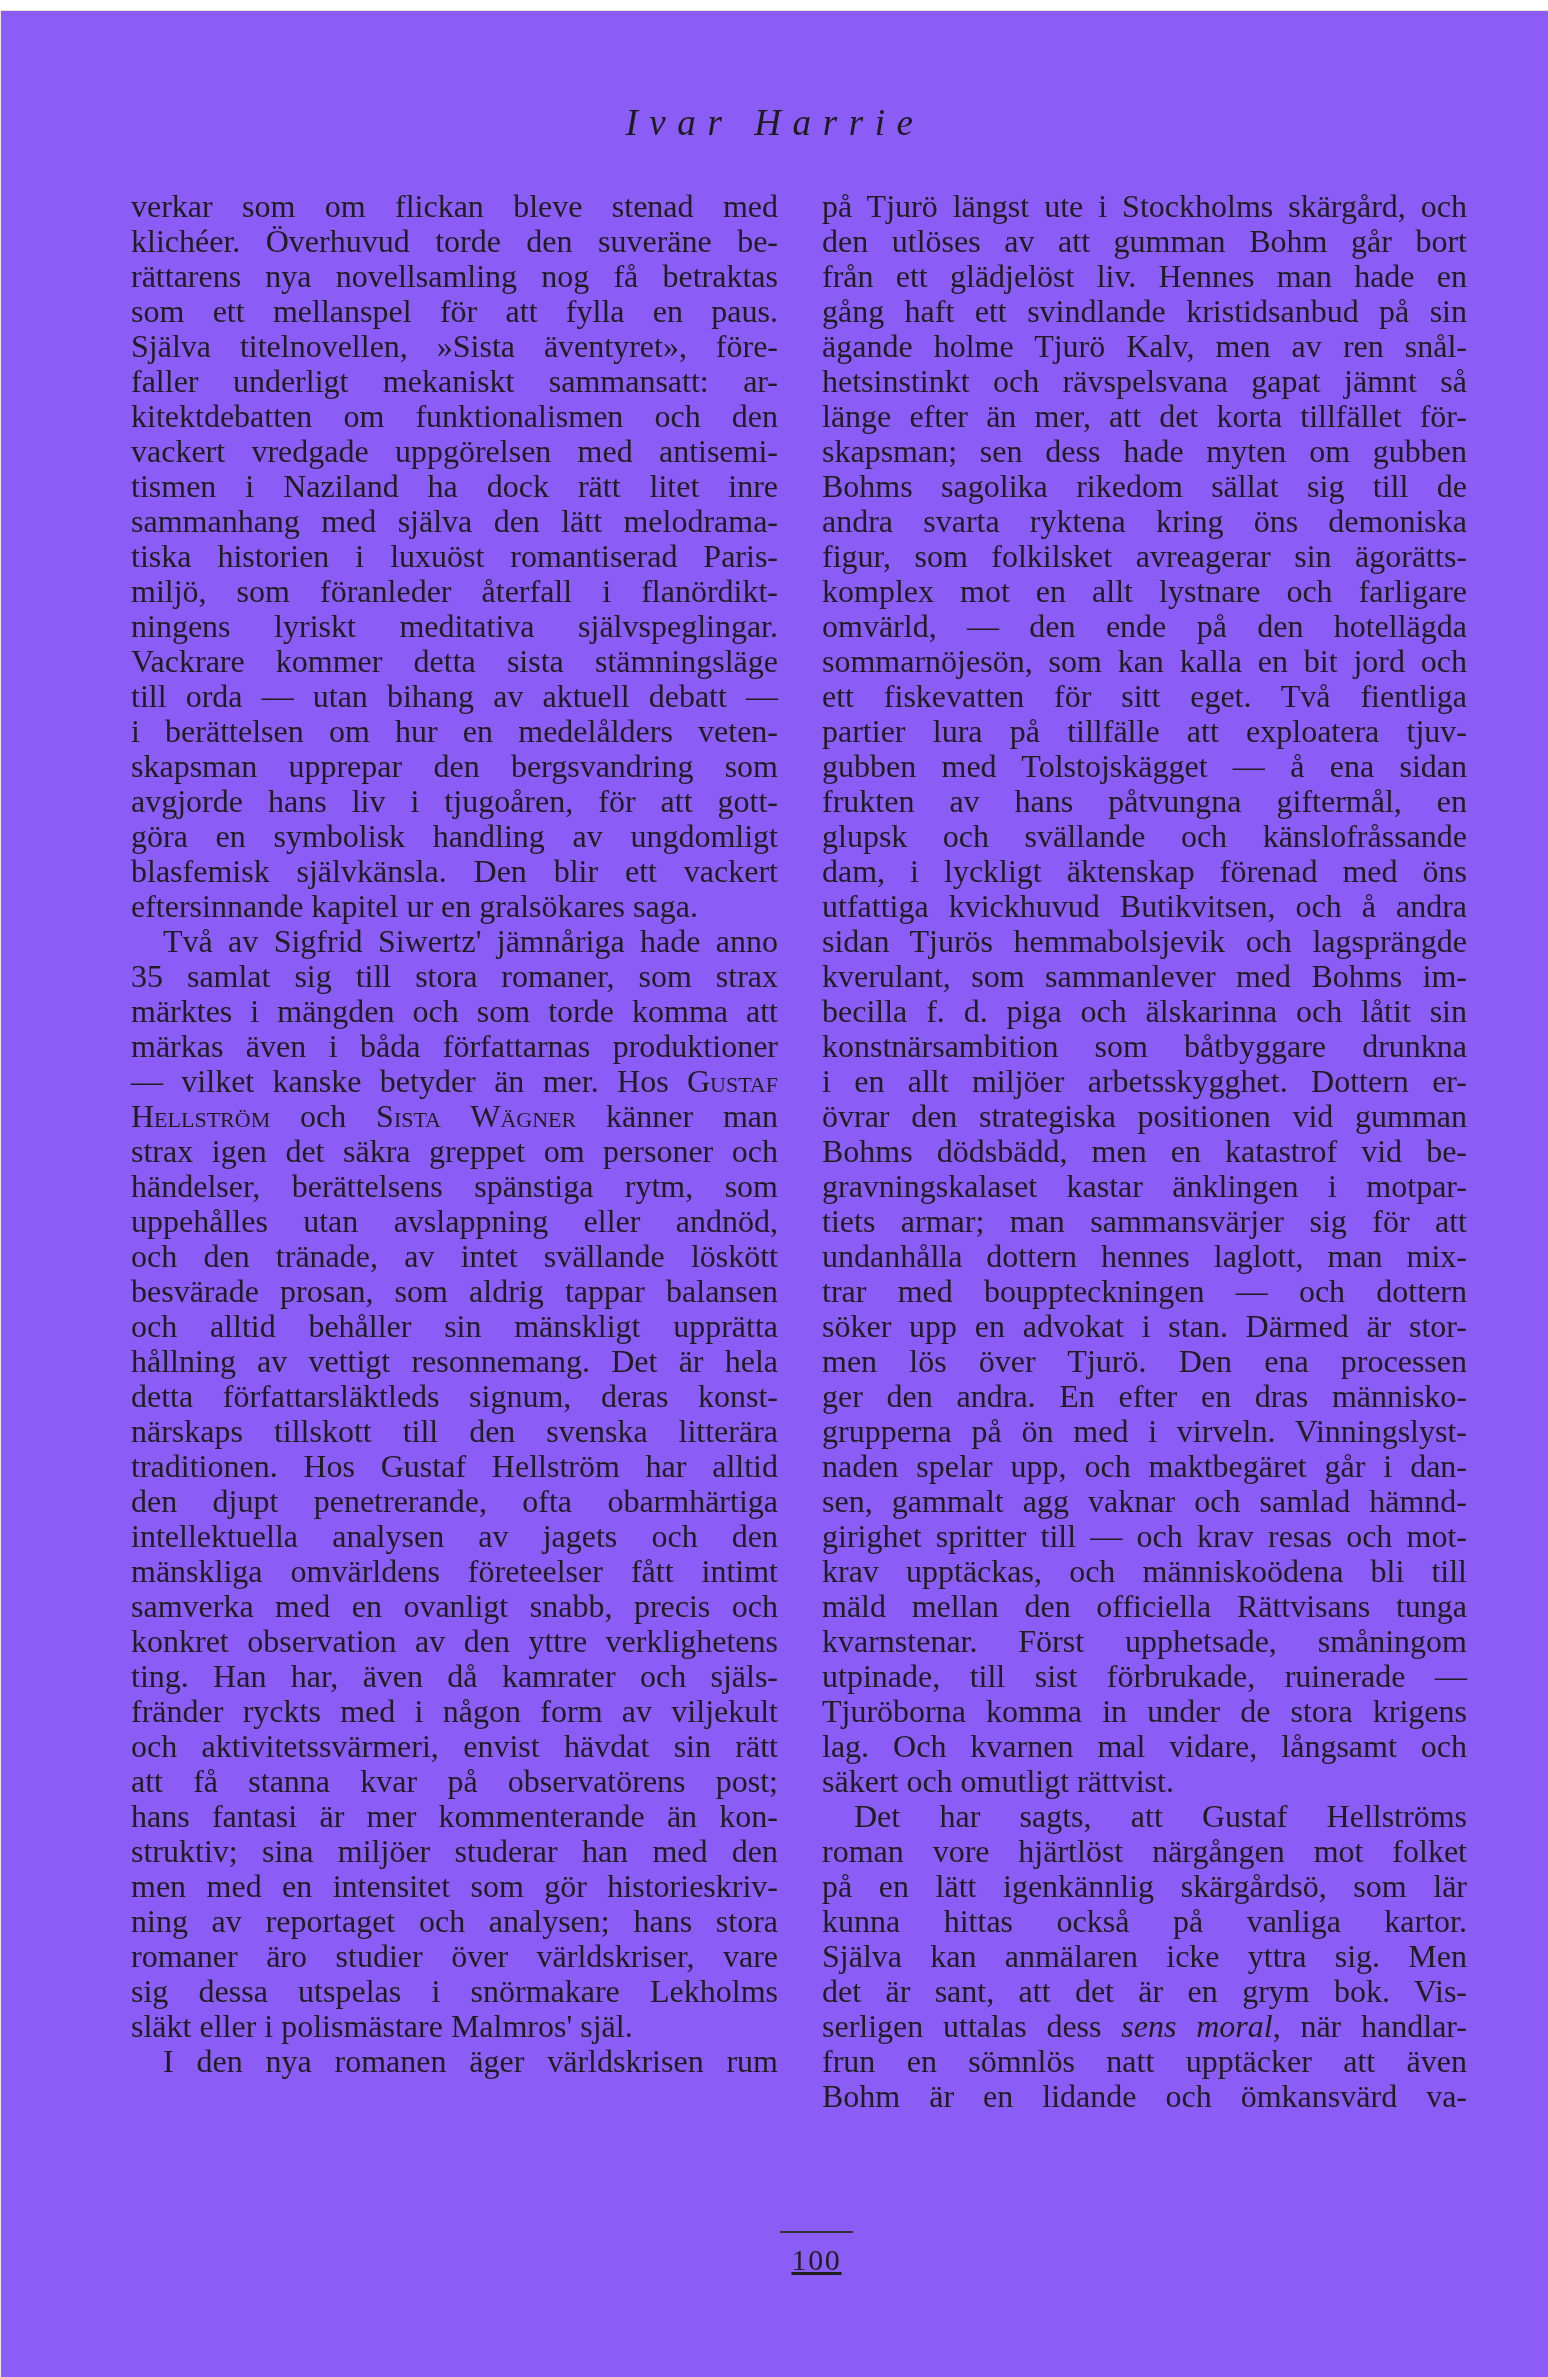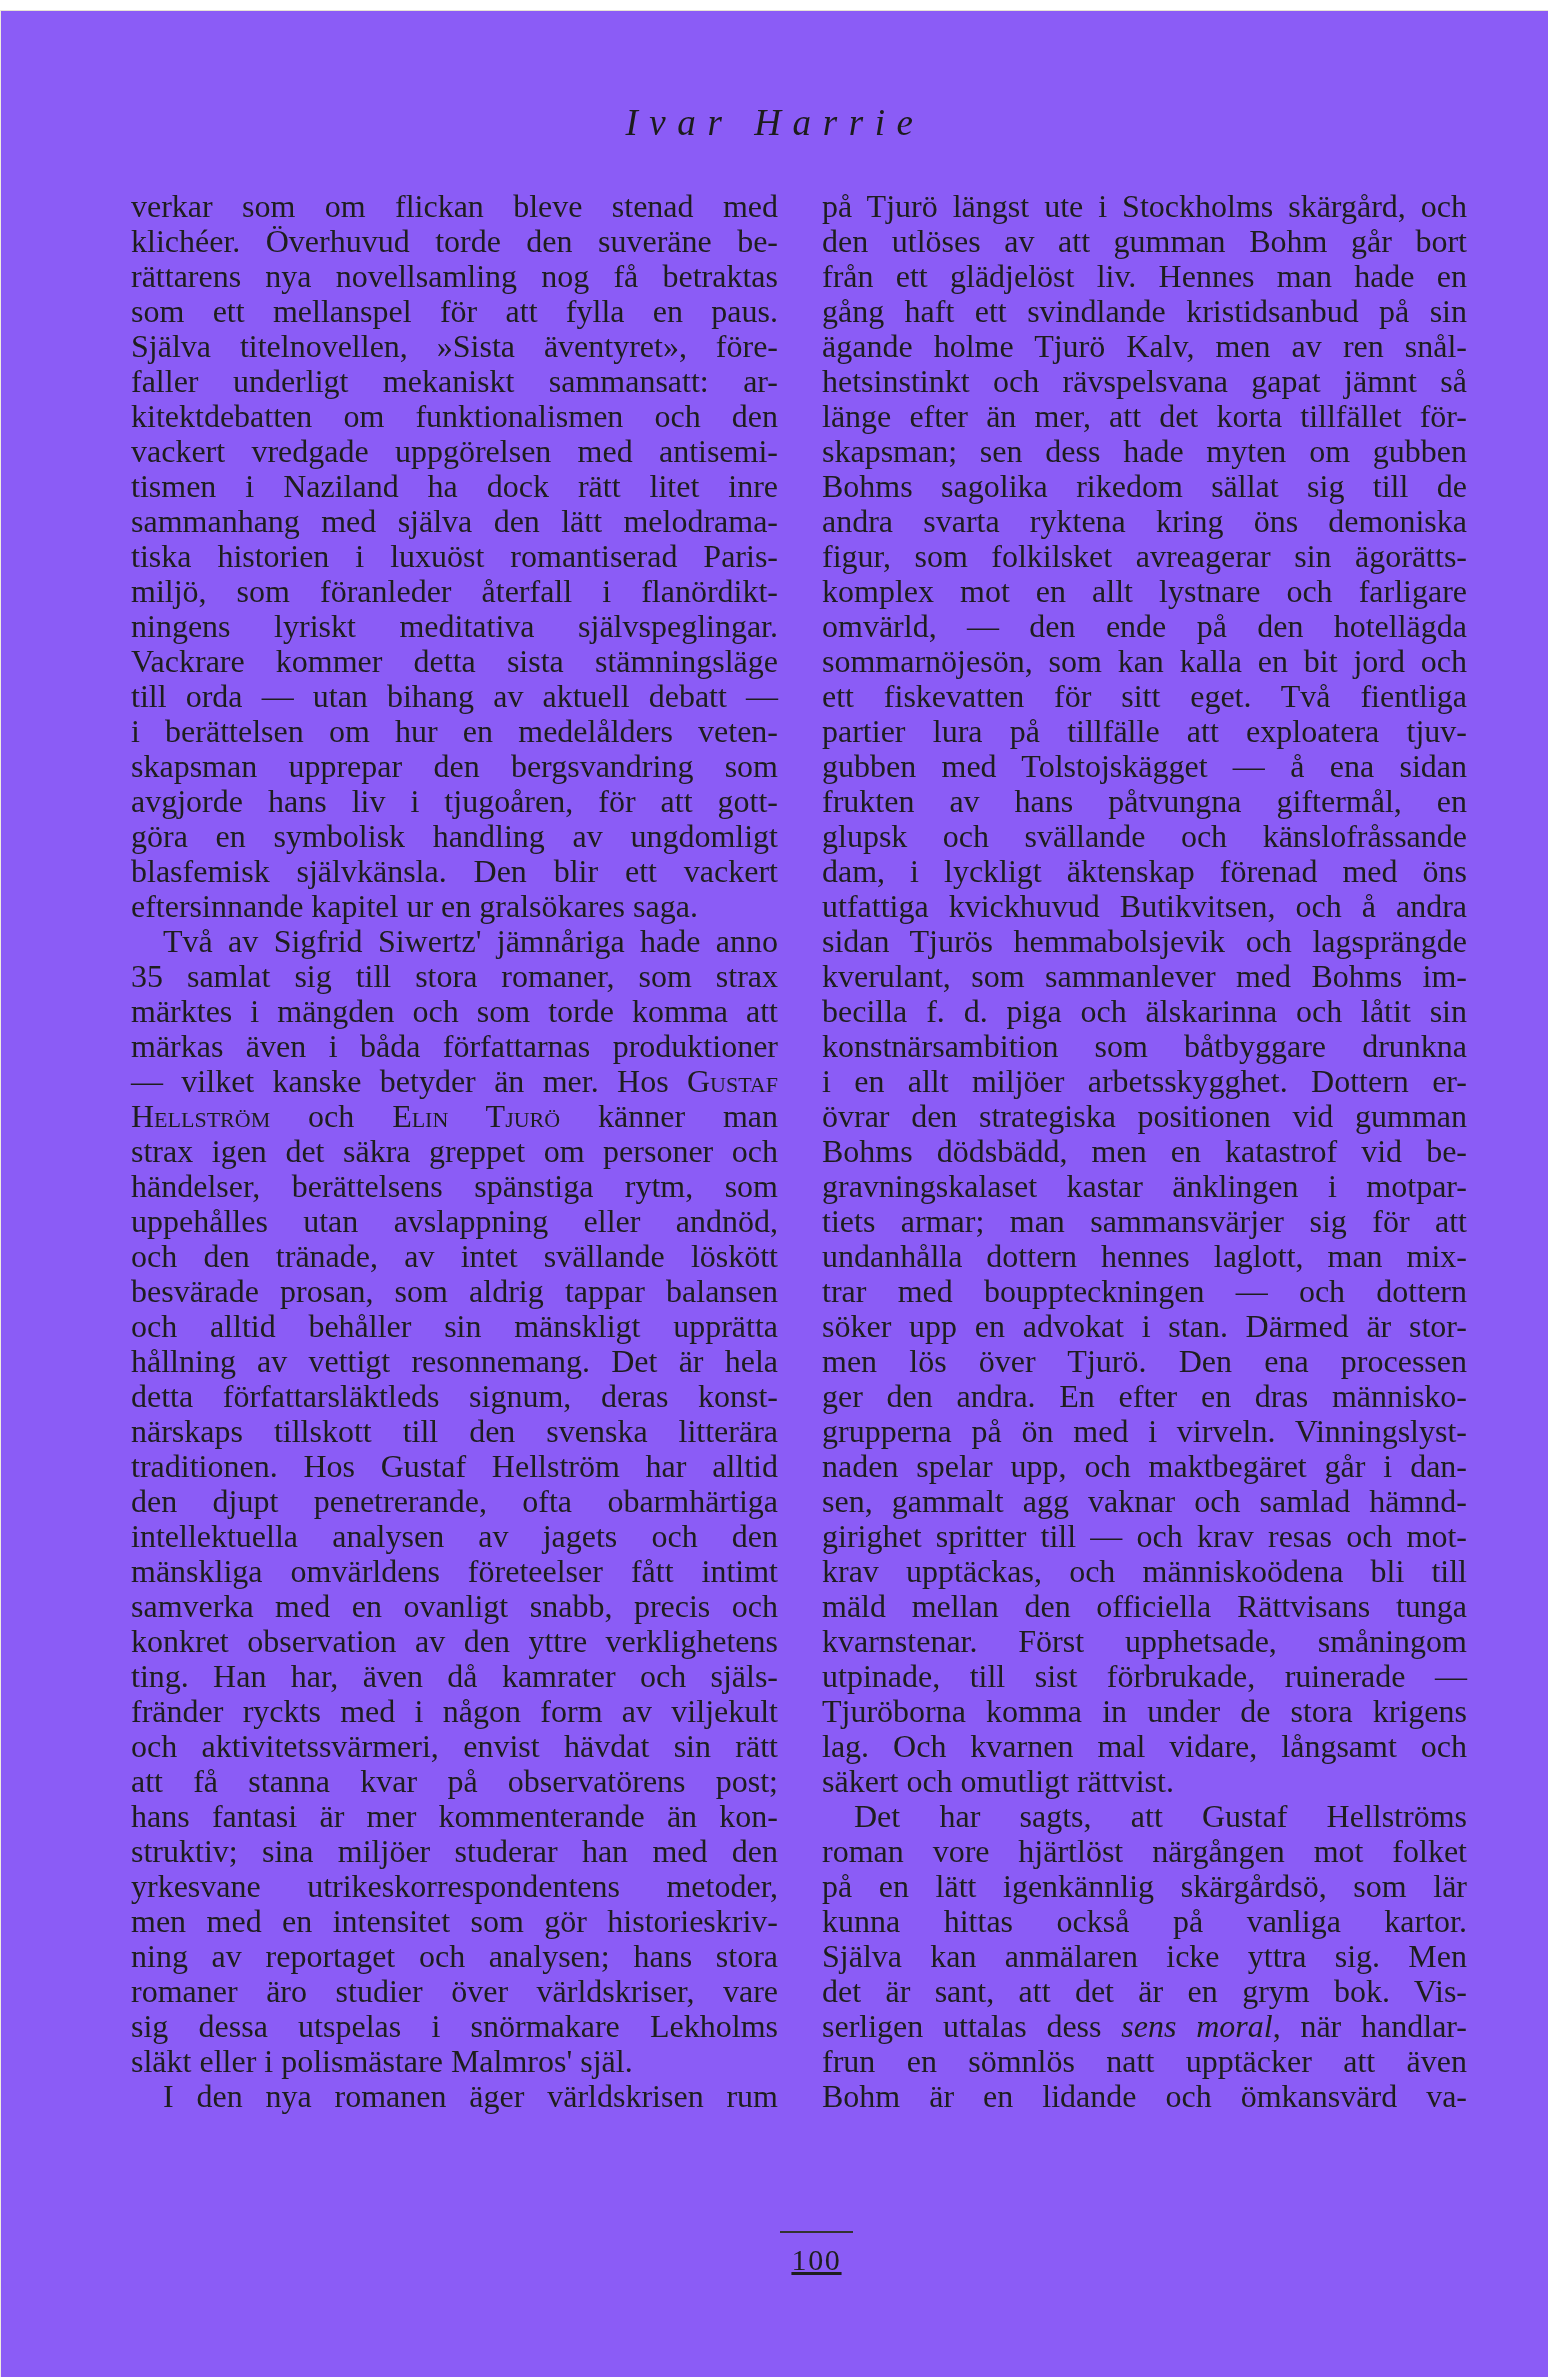--- a/index.html
+++ b/index.html
@@ -121,21 +121,21 @@
     <span class="line">skapsman upprepar den bergsvandring som</span>
     <span class="line">avgjorde hans liv i tjugoåren, för att gott-</span>
     <span class="line">göra en symbolisk handling av ungdomligt</span>
     <span class="line">blasfemisk självkänsla. Den blir ett vackert</span>
     <span class="line last">eftersinnande kapitel ur en gralsökares saga.</span>
     <span class="line indent">Två av Sigfrid Siwertz' jämnåriga hade anno</span>
     <span class="line">35 samlat sig till stora romaner, som strax</span>
     <span class="line">märktes i mängden och som torde komma att</span>
     <span class="line">märkas även i båda författarnas produktioner</span>
     <span class="line"><span>— vilket kanske betyder än mer. Hos </span><span class="sc">Gustaf</span></span>
-    <span class="line"><span class="sc">Hellström</span><span> och </span><span class="sc">Elin Tjurö</span><span> känner man</span></span>
+    <span class="line"><span class="sc">Hellström</span><span> och </span><span class="sc">Sista Wägner</span><span> känner man</span></span>
     <span class="line">strax igen det säkra greppet om personer och</span>
     <span class="line">händelser, berättelsens spänstiga rytm, som</span>
     <span class="line">uppehålles utan avslappning eller andnöd,</span>
     <span class="line">och den tränade, av intet svällande löskött</span>
     <span class="line">besvärade prosan, som aldrig tappar balansen</span>
     <span class="line">och alltid behåller sin mänskligt upprätta</span>
     <span class="line">hållning av vettigt resonnemang. Det är hela</span>
     <span class="line">detta författarsläktleds signum, deras konst-</span>
     <span class="line">närskaps tillskott till den svenska litterära</span>
     <span class="line">traditionen. Hos Gustaf Hellström har alltid</span>
@@ -143,21 +143,20 @@
     <span class="line">intellektuella analysen av jagets och den</span>
     <span class="line">mänskliga omvärldens företeelser fått intimt</span>
     <span class="line">samverka med en ovanligt snabb, precis och</span>
     <span class="line">konkret observation av den yttre verklighetens</span>
     <span class="line">ting. Han har, även då kamrater och själs-</span>
     <span class="line">fränder ryckts med i någon form av viljekult</span>
     <span class="line">och aktivitetssvärmeri, envist hävdat sin rätt</span>
     <span class="line">att få stanna kvar på observatörens post;</span>
     <span class="line">hans fantasi är mer kommenterande än kon-</span>
     <span class="line">struktiv; sina miljöer studerar han med den</span>
-    <span class="line">yrkesvane utrikeskorrespondentens metoder,</span>
     <span class="line">men med en intensitet som gör historieskriv-</span>
     <span class="line">ning av reportaget och analysen; hans stora</span>
     <span class="line">romaner äro studier över världskriser, vare</span>
     <span class="line">sig dessa utspelas i snörmakare Lekholms</span>
     <span class="line last">släkt eller i polismästare Malmros' själ.</span>
     <span class="line indent">I den nya romanen äger världskrisen rum</span>
   </div>
 
   <div class="column col-right">
     <span class="line">på Tjurö längst ute i Stockholms skärgård, och</span>

